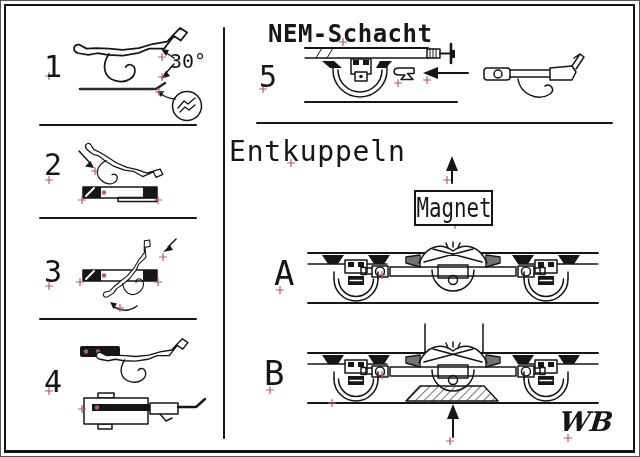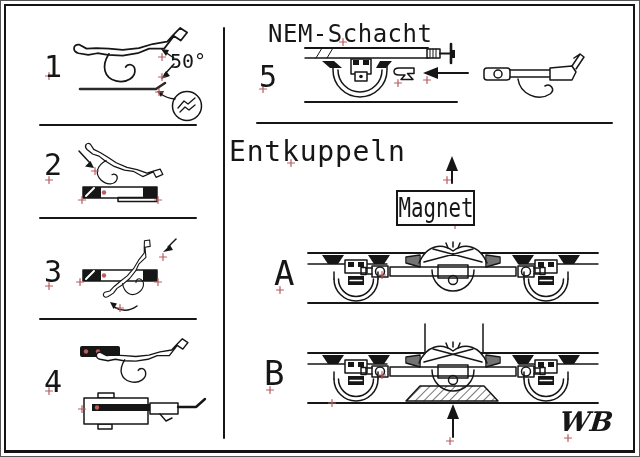--- a/index.html
+++ b/index.html
@@ -6,24 +6,24 @@
   .stage{position:relative;width:640px;height:457px;background:#ffffff;overflow:hidden;
          font-family:"DejaVu Sans Mono",monospace;color:#161616;}
   .frame-outer{position:absolute;inset:0;border:1px solid #555;pointer-events:none;}
   .frame-inner{position:absolute;left:4px;top:4px;right:5px;bottom:4px;
                border:2px solid #141414;border-bottom-width:3px;pointer-events:none;}
   svg.linework{position:absolute;left:0;top:0;width:640px;height:457px;}
   svg.linework *{vector-effect:none;}
   .cad{position:absolute;line-height:1;white-space:nowrap;color:#161616;}
   .num{font-size:30px;}
   .biglabel{font-size:34px;}
-  .title{font-size:24px;letter-spacing:.5px;}
+  .title{font-size:24px;letter-spacing:.5px;font-weight:bold;}
   .heading{font-size:28px;letter-spacing:.8px;text-align:center;}
   .angle{font-size:20px;}
-  .magnet-box{position:absolute;left:396px;top:190px;width:79px;height:36px;
+  .magnet-box{position:absolute;left:414px;top:190px;width:79px;height:36px;
               border:2px solid #161616;background:#fff;display:flex;align-items:center;
               justify-content:center;box-sizing:border-box;}
   .magnet-text{font-size:26px;transform:scaleX(.8);transform-origin:center;}
   .signature{font-family:"DejaVu Serif",serif;font-style:italic;font-weight:700;
              font-size:27px;transform:skewX(-6deg);}
 </style>
 </head>
 <body>
 
 <div class="stage">
@@ -258,21 +258,21 @@
       <use href="#plus" transform="translate(382,375)"></use>
       <use href="#plus" transform="translate(450,441)"></use>
       <use href="#plus" transform="translate(568,438)"></use>
     </g>
   </svg>
 
   <div class="cad num" style="left:44px;top:52px">1</div>
   <div class="cad num" style="left:44px;top:150px">2</div>
   <div class="cad num" style="left:44px;top:257px">3</div>
   <div class="cad num" style="left:44px;top:367px">4</div>
-  <div class="cad angle" style="left:170px;top:51px">50°</div>
+  <div class="cad angle" style="left:170px;top:51px">30°</div>
 
   <div class="cad title" style="left:268px;top:22px">NEM-Schacht</div>
   <div class="cad num" style="left:259px;top:62px">5</div>
 
   <div class="cad heading" style="left:229px;top:138px">Entkuppeln</div>
 
   <div class="magnet-box">
     <span class="cad magnet-text" style="position:static">Magnet</span>
   </div>
 

